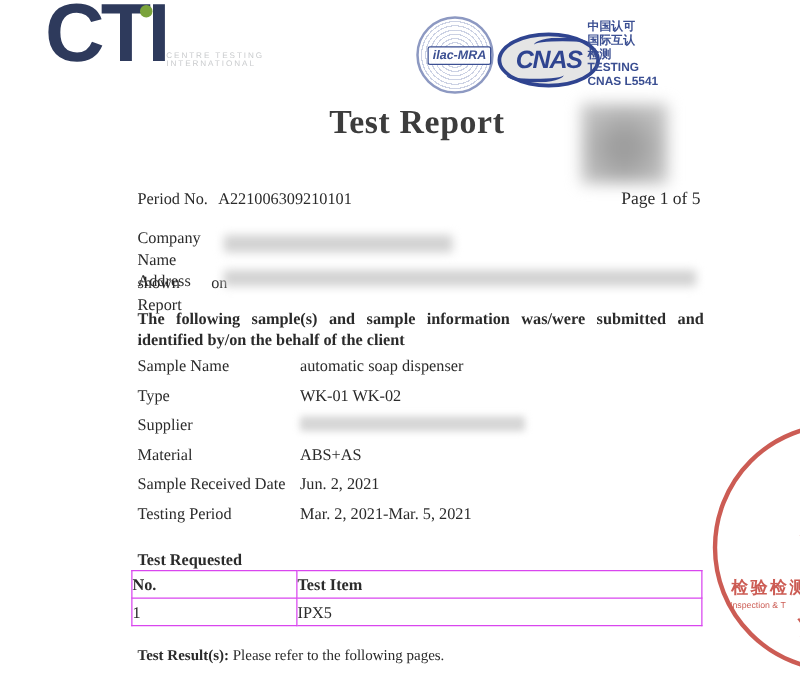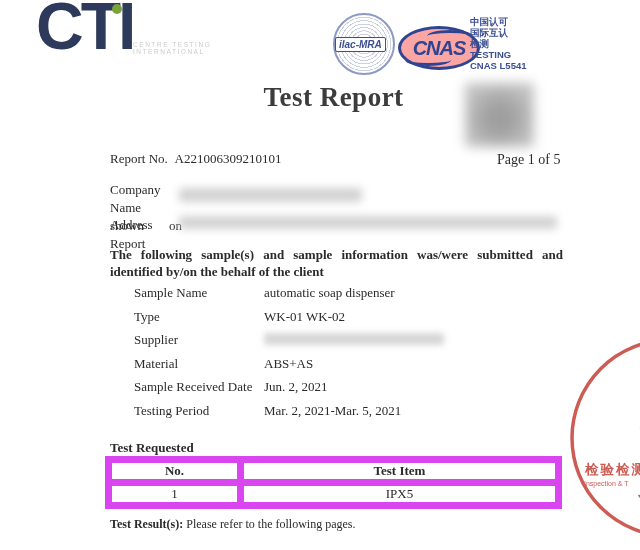--- a/index.html
+++ b/index.html
@@ -28,33 +28,33 @@
     font-family:"Liberation Sans", sans-serif;
     font-size:6.5px; letter-spacing:1.55px; color:#c9cbcd;
   }
 
   
   .ilac {
     position:absolute; left:333px; top:13px; width:62px; height:62px;
     border-radius:50%; border:2px solid #8d99c2;
     background:repeating-radial-gradient(circle at 50% 50%,
        rgba(85,105,165,0) 0 2.5px, rgba(85,105,165,.30) 2.5px 3.4px);
-    display:flex; align-items:center; justify-content:flex-start;
+    display:flex; align-items:center; justify-content:flex-end;
   }
   .ilac-band {
     background:rgba(255,255,255,.9); border:1px solid #3b4f92; border-radius:2px;
     font-family:"Liberation Sans", sans-serif; font-weight:bold; font-style:italic;
     font-size:10px; color:#3b4f92; padding:0 3px; line-height:13px;
   }
 
   
   .cnas {
     position:absolute; left:398px; top:26px; width:82px; height:44px;
     border:3px solid #2f4490; border-radius:50%;
-    display:flex; align-items:center; justify-content:center; background:#fca5a5;
+    display:flex; align-items:center; justify-content:center; background:#e5e5e5;
   }
   .cnas-text {
     font-family:"Liberation Sans", sans-serif; font-weight:bold; font-style:italic;
     font-size:20px; letter-spacing:-1px; color:#2f4490;
   }
   .cnas-swoosh-top, .cnas-swoosh-bottom {
     position:absolute; width:46px; height:12px; border-radius:50%;
   }
   .cnas-swoosh-top { top:1px; right:4px; border-top:3px solid #2f4490; }
   .cnas-swoosh-bottom { bottom:1px; left:4px; border-bottom:3px solid #2f4490; }
@@ -95,34 +95,34 @@
   .address-blur  { left:179px; top:216px; width:378px; height:13px; }
 
   
   .intro {
     position:absolute; left:110px; top:246px; width:453px;
     font-size:13px; font-weight:bold; line-height:17px; text-align:justify;
   }
 
   
   .sample-rows { position:absolute; left:110px; top:285px; width:453px; font-size:13px; }
-  .sample-row { display:flex; height:23.5px; align-items:flex-start;margin-left:24px; }
+  .sample-row { display:flex; height:23.5px; align-items:flex-start; }
   .sample-row .lbl { width:130px; flex:none; }
   .sample-row .val { flex:1; }
   .supplier-blur { position:relative; top:1px; width:180px; height:12px;
     background:#d6d6d6; filter:blur(3px); border-radius:2px; }
 
   
   .tr-heading { position:absolute; left:110px; top:440px; font-size:13px; font-weight:bold; }
   .tr-table {
     position:absolute; left:105px; top:456px; width:457px;
     border-collapse:collapse; font-size:13px;
   }
   .tr-table th, .tr-table td {
-    border:7px solid #d946ef; text-align:center; height:22px; padding:0;
+    border:1px solid #d946ef; text-align:left; height:22px; padding:0;
     font-weight:normal;
   }
   .tr-table th { font-weight:bold; }
   .col-no { width:132px; }
 
   
   .result-line { position:absolute; left:110px; top:517px; font-size:12px; }
   .result-line .b { font-weight:bold; }
 
   
@@ -152,21 +152,21 @@
     <div>国际互认</div>
     <div>检测</div>
     <div>TESTING</div>
     <div>CNAS L5541</div>
   </div>
 
   <div class="title">Test Report</div>
   <div class="qr-blur"></div>
 
   <div class="report-line">
-    <span class="report-no-label">Report No.</span>
+    <span class="report-no-label">Period No.</span>
     <span>A221006309210101</span>
   </div>
   <div class="page-label">Page 1 of 5</div>
 
   <div class="company-label">
     <div>Company Name</div>
     <div>shown on Report</div>
   </div>
   <div class="blur-bar company-blur"></div>
   <div class="address-label">Address</div>

